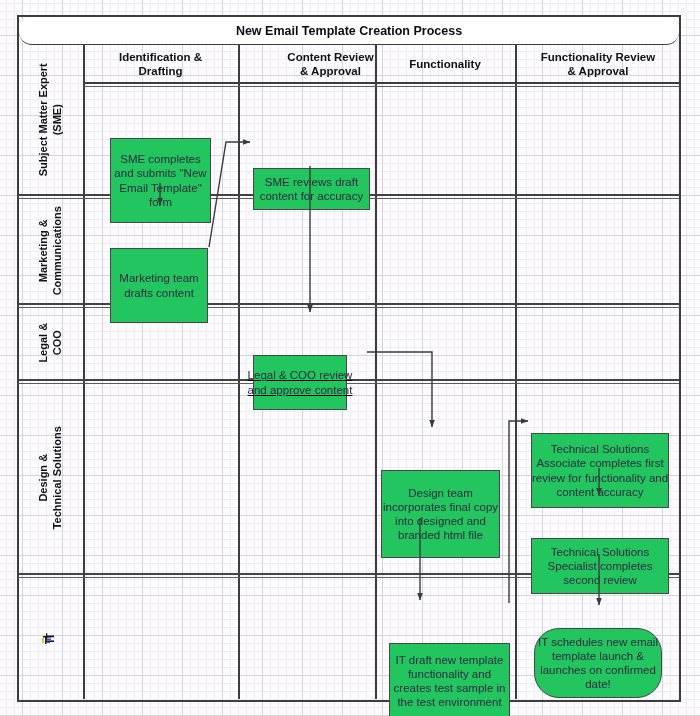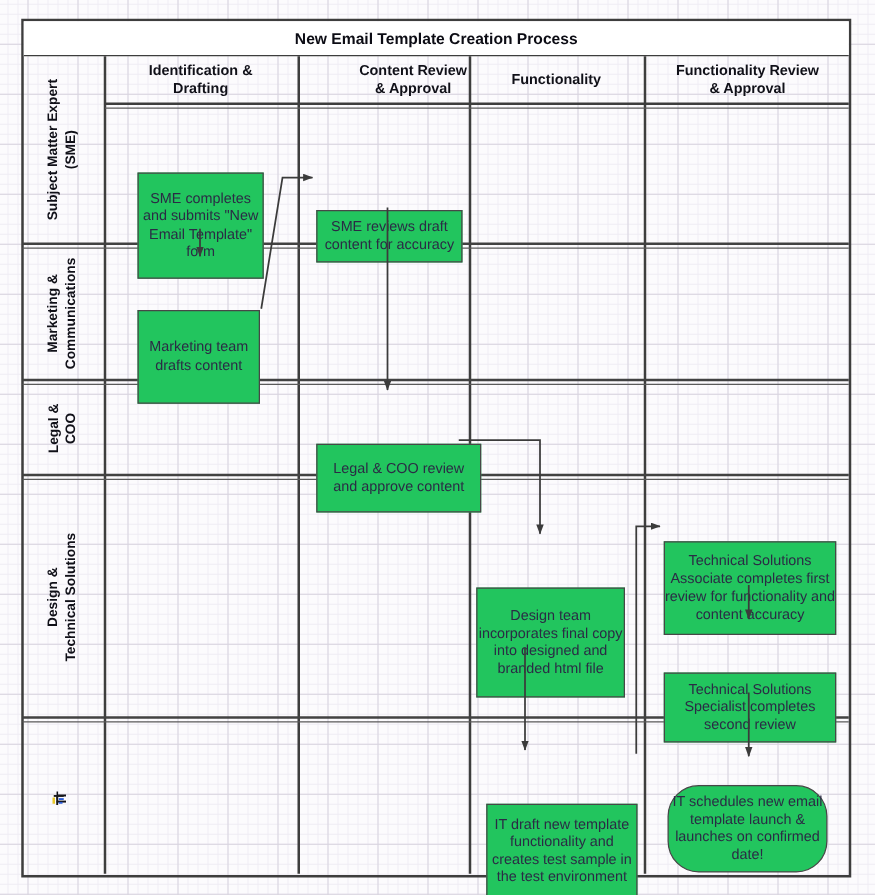--- a/index.html
+++ b/index.html
@@ -15,21 +15,21 @@
     background-size:40px 40px,40px 40px,8px 8px,8px 8px;
     background-position:22px 35px,22px 35px,6px 3px,6px 3px;
     position:relative;
   }
   .abs{position:absolute;box-sizing:border-box;}
   .pool-frame{left:17px;top:15px;width:664px;height:687px;border:2px solid #3d3d3d;background:transparent;}
   .title-bar{
     left:19px;top:17px;width:660px;height:28px;background:#ffffff;
     border-bottom:1.5px solid #3d3d3d;
     display:flex;align-items:center;justify-content:center;
-    font-weight:bold;font-size:12.5px;color:#0c0c14;
+    font-weight:bold;font-size:12.5px;color:#0c0c14;border-radius:13px;
   }
   .hdr-cell{
     top:46px;height:36px;display:flex;align-items:center;justify-content:center;
     font-weight:bold;font-size:11.5px;line-height:1.25;color:#101018;
     text-align:center;white-space:pre;
   }
   .vline{width:1.5px;background:#3d3d3d;top:45px;height:654px;}
   .hline{background:#424242;left:18px;width:661px;}
   .hline-sub{background:#5a5a5a;left:18px;width:661px;height:1px;}
   .hdr-hline{left:84px;width:595px;background:#3d3d3d;}
@@ -109,21 +109,21 @@
 form</span>
   </div>
 <div class="abs pbox" style="left:253px;top:128px;width:117px;height:42px;">
     <span>SME reviews draft
 content for accuracy</span>
   </div>
 <div class="abs pbox" style="left:110px;top:208px;width:98px;height:75px;">
     <span>Marketing team
 drafts content</span>
   </div>
-<div class="abs pbox" style="left:253px;top:315px;width:132px;height:55px;">
+<div class="abs pbox" style="left:253px;top:315px;width:94px;height:55px;text-decoration:underline;">
     <span>Legal &amp; COO review
 and approve content</span>
   </div>
 <div class="abs pbox" style="left:381px;top:430px;width:119px;height:88px;">
     <span>Design team
 incorporates final copy
 into designed and
 branded html file</span>
   </div>
 <div class="abs pbox" style="left:531px;top:393px;width:138px;height:75px;">

